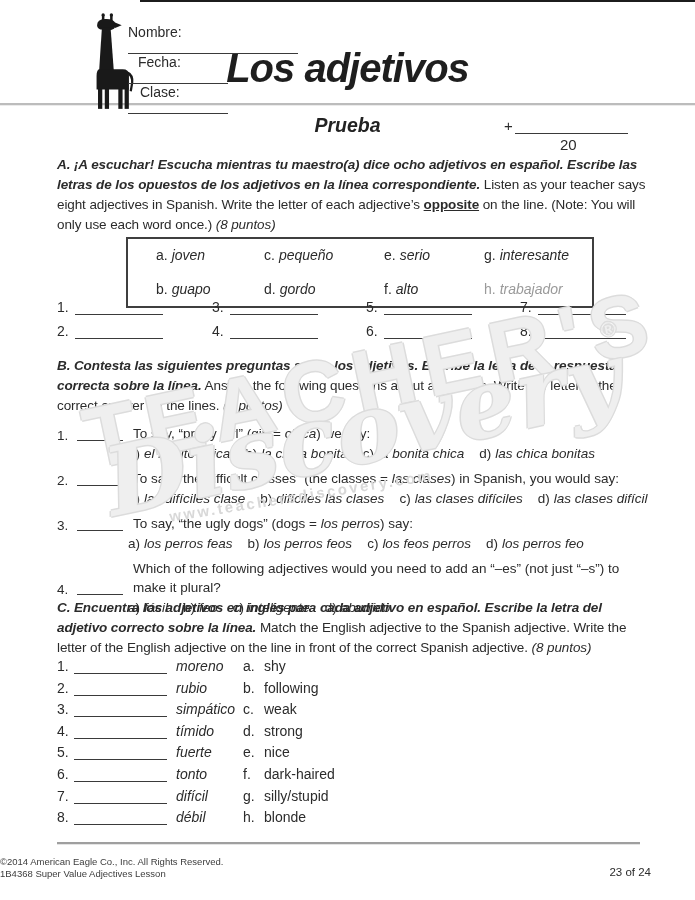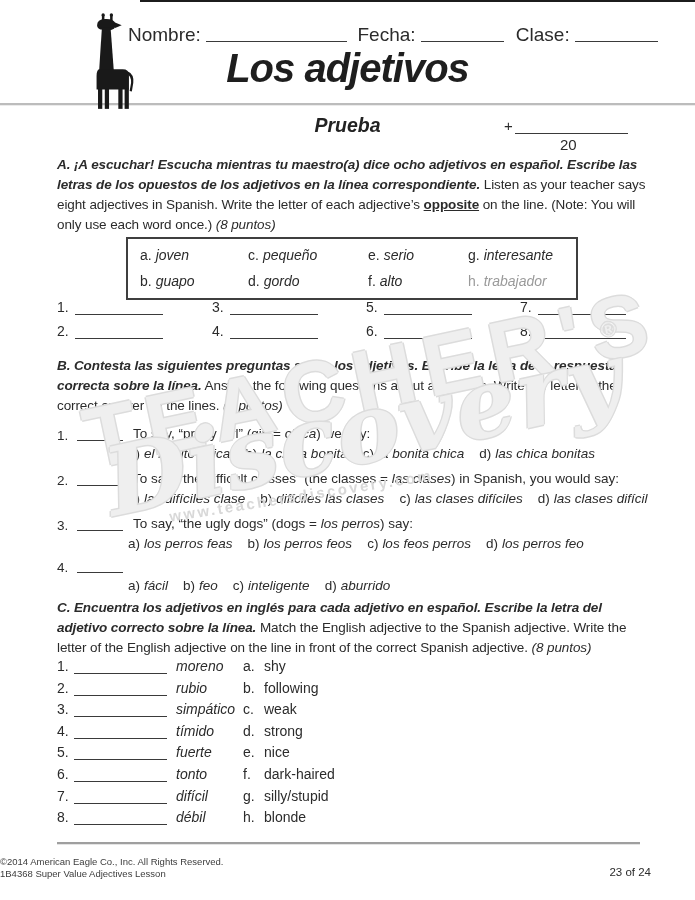--- a/index.html
+++ b/index.html
@@ -7,21 +7,21 @@
     width:695px;height:900px;position:relative;background:#ffffff;
     font-family:"Liberation Sans",sans-serif;color:#2b2b2b;overflow:hidden;
   }
   .abs{position:absolute;}
   .blank{display:inline-block;border-bottom:1.3px solid #3a3a3a;height:13px;vertical-align:baseline;}
 
   
   .top-edge{left:140px;top:0;width:555px;height:2px;background:#1c1c1c;}
 
   
-  .hdr-fields{left:128px;top:24px;width:530px;display:flex;align-items:center;font-size:19px;}
+  .hdr-fields{left:128px;top:24px;width:530px;display:flex;align-items:flex-start;font-size:14px;flex-direction:column;}
   .hdr-fields .lbl{margin-right:5px;}
   .ln-nombre{width:170px;}
   .ln-fecha{width:100px;}
   .ln-clase{width:100px;}
   .gap1{margin-left:10px;} .gap2{margin-left:12px;}
 
   .giraffe{left:84px;top:13px;width:58px;height:97px;}
 
   .page-title{left:0;top:46px;width:695px;text-align:center;
     font-size:40px;font-weight:bold;font-style:italic;letter-spacing:-1px;color:#1e1e1e;}
@@ -36,21 +36,21 @@
   
   .para{font-size:13.5px;line-height:20px;letter-spacing:-0.1px;}
   .es{font-weight:bold;font-style:italic;}
   .pts{font-style:italic;}
   .opp{font-weight:bold;text-decoration:underline;}
   .it{font-style:italic;}
 
   .sec-a{left:57px;top:155px;width:592px;}
   .word-box{left:126px;top:237px;width:436px;border:2px solid #3f3f3f;
     display:grid;grid-template-columns:108px 120px 100px 1fr;
-    padding:8px 0 9px 12px;row-gap:10px;font-size:14px;background:rgba(255,255,255,0);}
+    padding:8px 0 9px 28px;row-gap:18px;font-size:14px;background:rgba(255,255,255,0);}
   .wb-item .wb-word{font-style:italic;margin-left:4px;}
   .wb-item.faded{color:#9a9a9a;}
 
   .answers-a{left:57px;top:299px;width:592px;display:grid;
     grid-template-columns:155px 154px 154px 1fr;row-gap:8px;font-size:14px;}
   .ans-cell{display:flex;align-items:flex-end;}
   .ans-num{width:16px;}
   .ans-line{width:88px;margin-left:2px;}
 
   .sec-b{left:57px;top:356px;width:592px;}
@@ -232,20 +232,21 @@
       <span class="choice"><span class="ch-letter">a)</span><span class="ch-text">los perros feas</span></span>
       <span class="choice"><span class="ch-letter">b)</span><span class="ch-text">los perros feos</span></span>
       <span class="choice"><span class="ch-letter">c)</span><span class="ch-text">los feos perros</span></span>
       <span class="choice"><span class="ch-letter">d)</span><span class="ch-text">los perros feo</span></span>
     </div>
   </div>
   <div class="q">
     <div class="q-line">
       <span class="q-num">4.</span>
       <span class="blank q-blank"></span>
+      <span class="q-prompt"><span>Which of the following adjectives would you need to add an “–es” (not just “–s”) to make it plural?</span></span>
     </div>
     <div class="choices">
       <span class="choice"><span class="ch-letter">a)</span><span class="ch-text">fácil</span></span>
       <span class="choice"><span class="ch-letter">b)</span><span class="ch-text">feo</span></span>
       <span class="choice"><span class="ch-letter">c)</span><span class="ch-text">inteligente</span></span>
       <span class="choice"><span class="ch-letter">d)</span><span class="ch-text">aburrido</span></span>
     </div>
   </div>
 </div>
 

